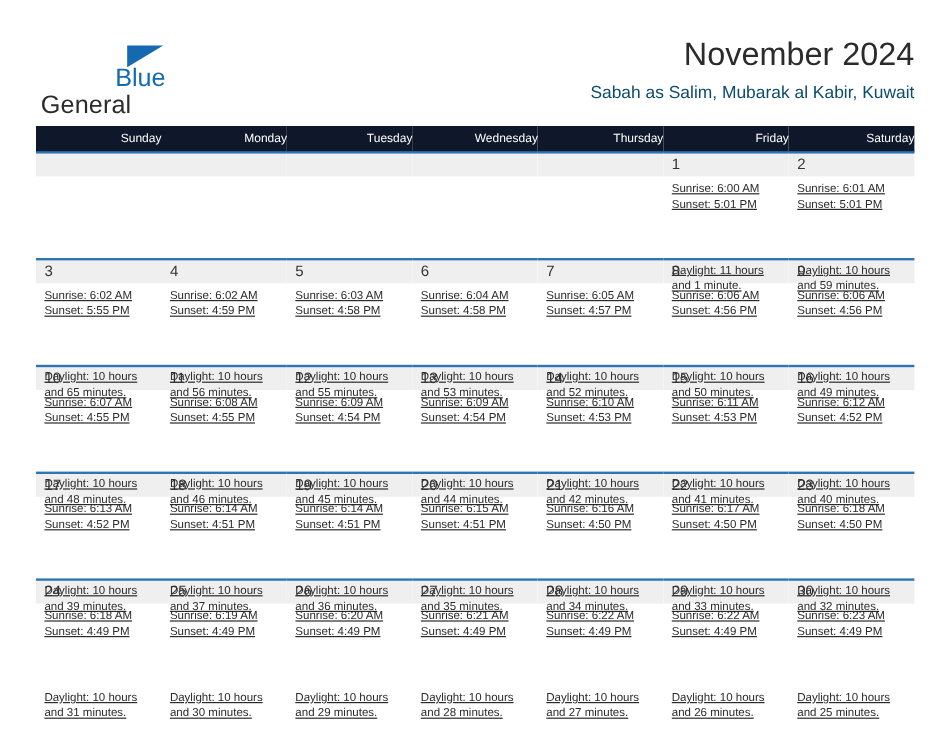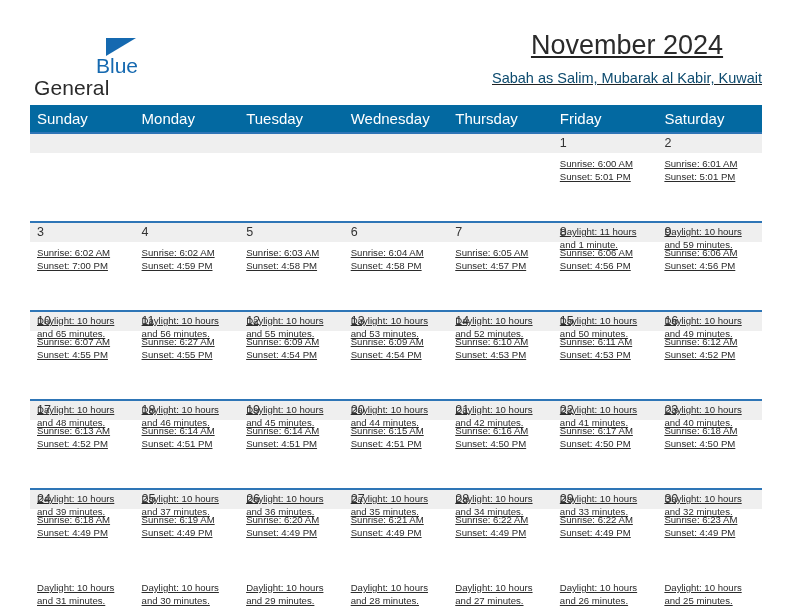--- a/index.html
+++ b/index.html
@@ -60,22 +60,21 @@
     left: 62px;
     top: 22px;
     font-size: 21px;
     color: #1569b0;
     font-family: "Liberation Sans", sans-serif;
   }
   .title-wrap {
     position: absolute;
     right: 0;
     top: 0;
-    text-align: center;
-    text-decoration: underline;
+    text-align: right;
   }
   .cal-title {
     font-size: 27px;
     color: #2b2b2b;
     font-weight: normal;
     line-height: 34px;
     white-space: nowrap;
   }
   .cal-subtitle {
     margin-top: 7px;
@@ -88,25 +87,25 @@
   
   .calendar {
     position: absolute;
     left: 30px;
     top: 105px;
     width: 732px;
     border-collapse: collapse;
     table-layout: fixed;
   }
   .calendar th {
-    background: #0369a1;
+    background: #0f172a;
     color: #ffffff;
-    font-size: 15px;
+    font-size: 10px;
     font-weight: normal;
-    text-align: left;
+    text-align: right;
     padding: 5px 0 5px 7px;
     height: 19px;
     box-sizing: border-box;
   }
   .wk-top td {
     border-top: 2px solid #2e75b6;
   }
   .calendar td {
     vertical-align: top;
     padding: 0;
@@ -224,21 +223,21 @@
               </div>
             </div>
           </td>
         </tr>
         <tr class="wk-top">
           <td>
             <div class="daycell">
               <div class="daynum">3</div>
               <div class="info">
                 <div>Sunrise: 6:02 AM</div>
-                <div>Sunset: 7:00 PM</div>
+                <div>Sunset: 5:55 PM</div>
                 <div class="dl">Daylight: 10 hours and 65 minutes.</div>
               </div>
             </div>
           </td>
           <td>
             <div class="daycell">
               <div class="daynum">4</div>
               <div class="info">
                 <div>Sunrise: 6:02 AM</div>
                 <div>Sunset: 4:59 PM</div>
@@ -305,21 +304,21 @@
                 <div>Sunrise: 6:07 AM</div>
                 <div>Sunset: 4:55 PM</div>
                 <div class="dl">Daylight: 10 hours and 48 minutes.</div>
               </div>
             </div>
           </td>
           <td>
             <div class="daycell">
               <div class="daynum">11</div>
               <div class="info">
-                <div>Sunrise: 6:27 AM</div>
+                <div>Sunrise: 6:08 AM</div>
                 <div>Sunset: 4:55 PM</div>
                 <div class="dl">Daylight: 10 hours and 46 minutes.</div>
               </div>
             </div>
           </td>
           <td>
             <div class="daycell">
               <div class="daynum">12</div>
               <div class="info">
                 <div>Sunrise: 6:09 AM</div>

